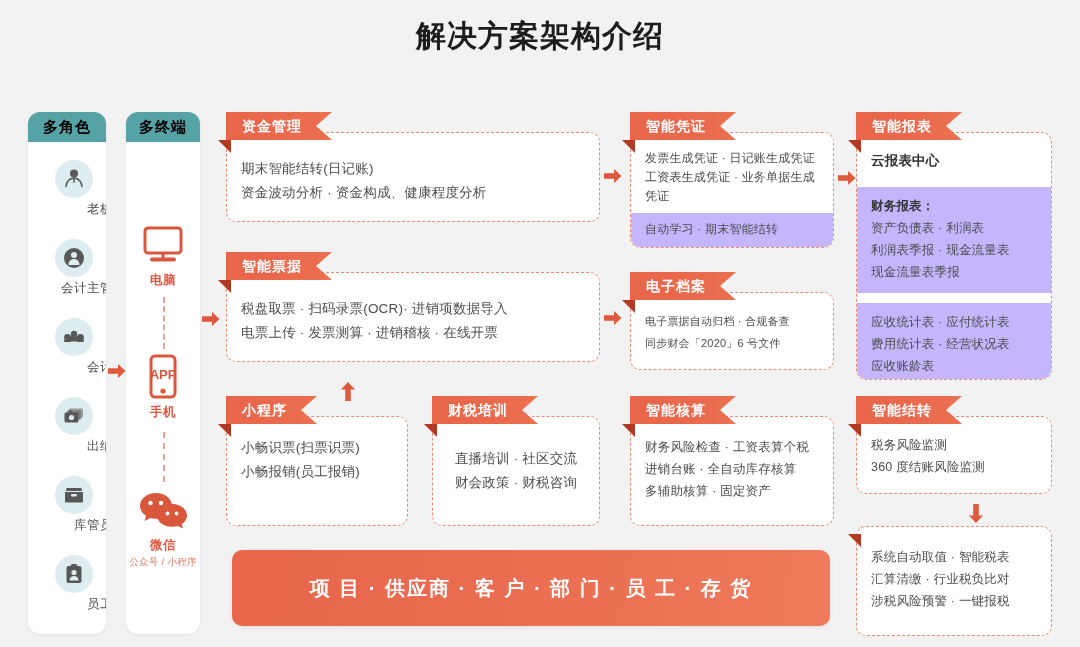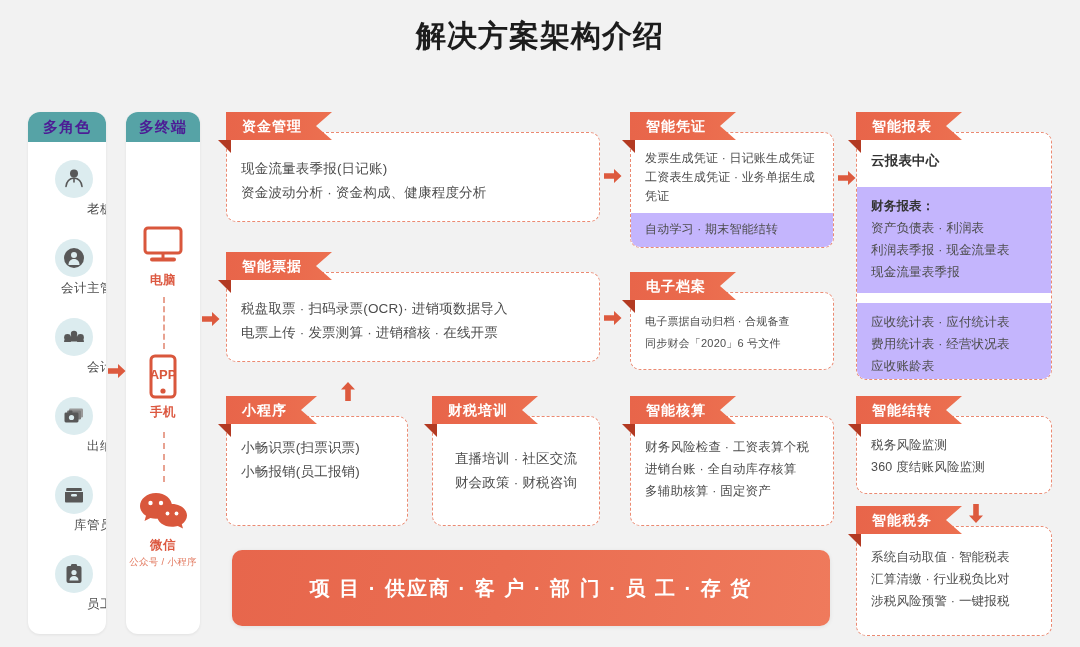--- a/index.html
+++ b/index.html
@@ -25,21 +25,21 @@
   .panel{
     position:absolute;
     background:#ffffff;
     border-radius:12px;
     box-shadow:0 1px 3px rgba(0,0,0,.07);
     overflow:hidden;
   }
   .panel-head{
     height:30px;line-height:30px;
     background:#56a3a6;
-    color:#4c1d95;
+    color:#000000;
     font-size:15px;font-weight:bold;
     text-align:center;
     letter-spacing:1px;
   }
   .panel-body{position:relative;}
 
   .role{
     position:absolute;left:7px;width:100%;
     text-align:right;
   }
@@ -260,21 +260,21 @@
     <svg width="18" height="16" viewBox="0 0 18 16">
         <path d="M0 5.3 L10 5.3 L10 1 L17.5 8 L10 15 L10 10.7 L0 10.7 Z" fill="#dd5a3e"></path>
       </svg>
   </div>
 
   <div class="card" style="left:218px;top:112px;width:382px;height:110px;">
     <div class="ribbon">资金管理</div>
     <div class="ribbon-fold"></div>
     <div class="cardbox" style="top:20px;height:88px;">
       <div class="card-txt" style="padding-top:24px;">
-        <div>现金流量表季报(日记账)</div>
+        <div>期末智能结转(日记账)</div>
         <div>资金波动分析 · 资金构成、健康程度分析</div>
       </div>
     </div>
   </div>
 
   <div class="card" style="left:218px;top:252px;width:382px;height:110px;">
     <div class="ribbon">智能票据</div>
     <div class="ribbon-fold"></div>
     <div class="cardbox" style="top:20px;height:88px;">
       <div class="card-txt" style="padding-top:24px;">
@@ -399,21 +399,20 @@
     </div>
   </div>
 
   <div class="arrow" style="left:968px;top:504px;">
     <svg width="16" height="20" viewBox="0 0 16 20">
         <path d="M5.2 0 L5.2 11.5 L1 11.5 L8 19 L15 11.5 L10.8 11.5 L10.8 0 Z" fill="#dd5a3e"></path>
       </svg>
   </div>
 
   <div class="card" style="left:848px;top:506px;width:204px;height:130px;">
-    <div class="ribbon">智能税务</div>
     <div class="ribbon-fold"></div>
     <div class="cardbox" style="top:20px;height:108px;">
       <div class="card-txt" style="padding-top:19px;font-size:12.5px;line-height:22px;">
         <div>系统自动取值 · 智能税表</div>
         <div>汇算清缴 · 行业税负比对</div>
         <div>涉税风险预警 · 一键报税</div>
       </div>
     </div>
   </div>
 

